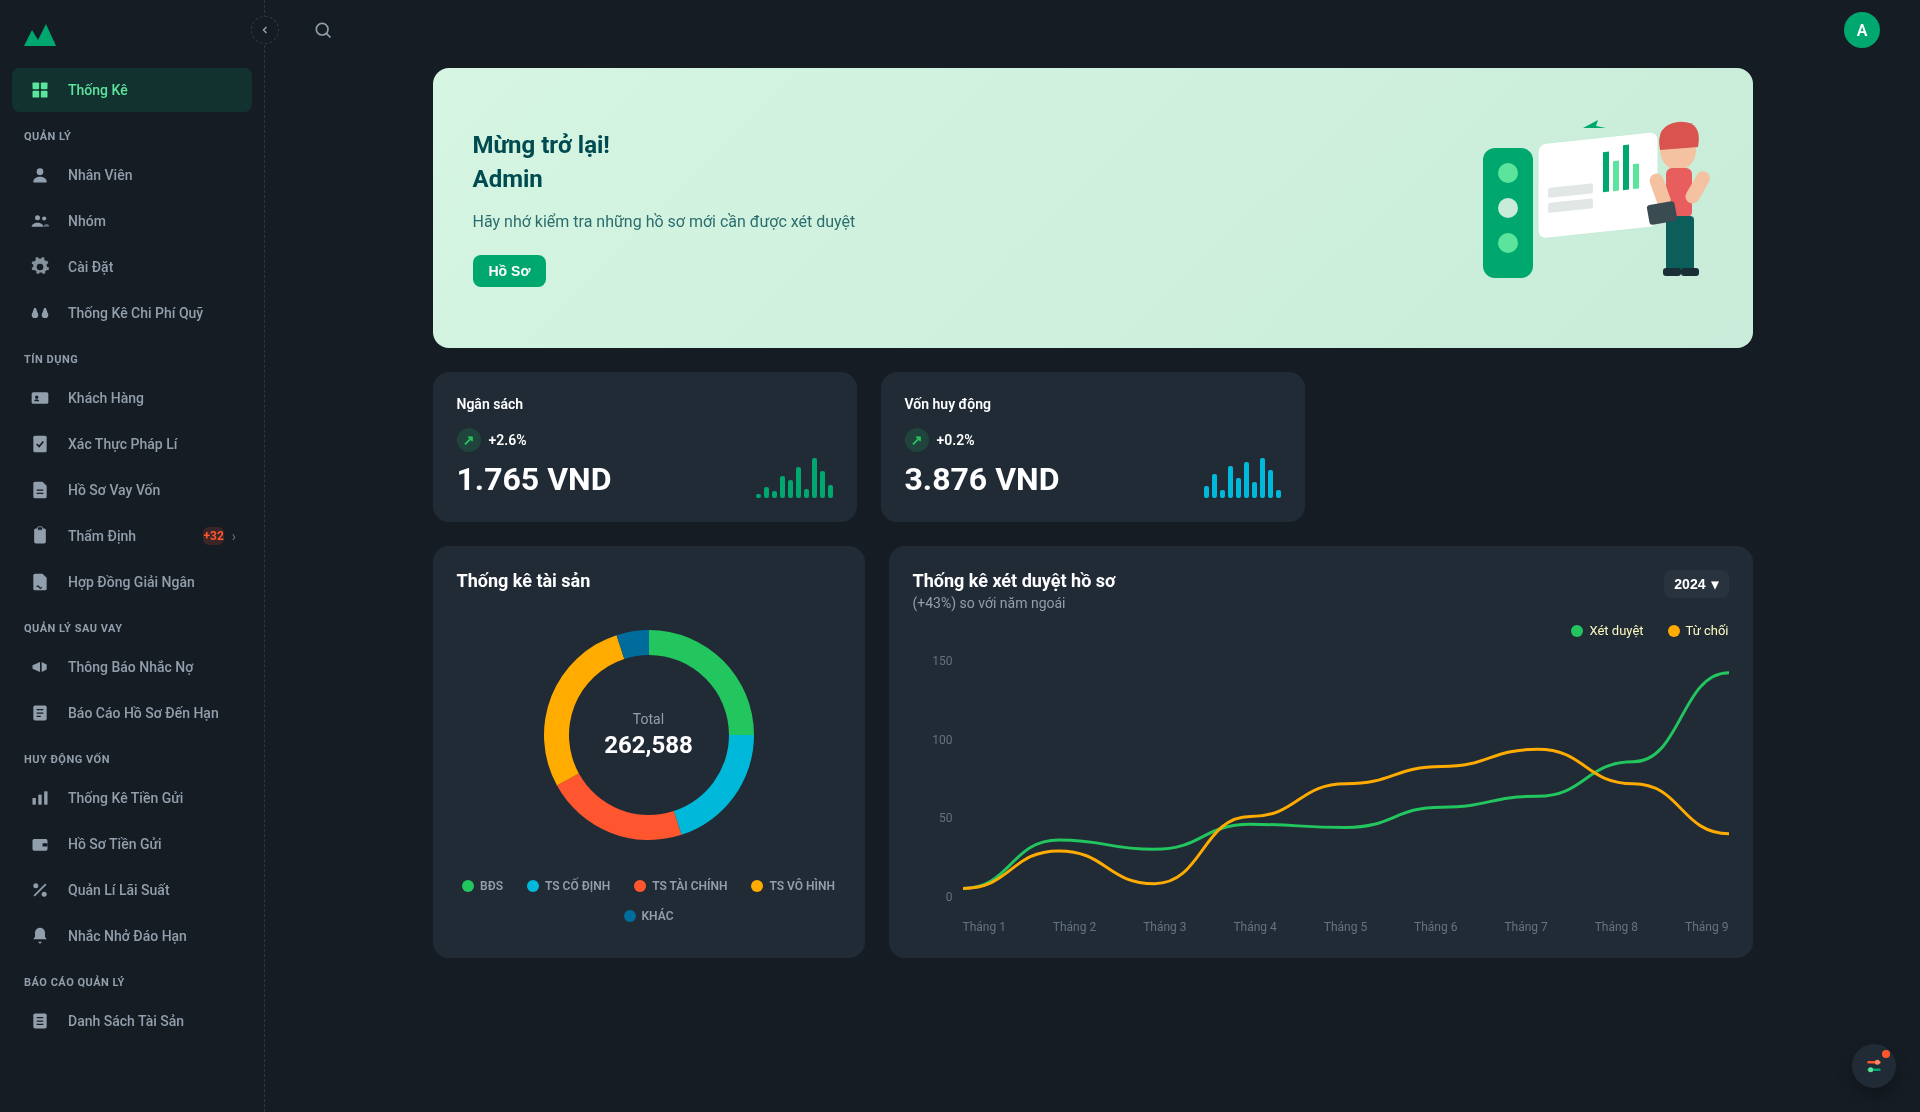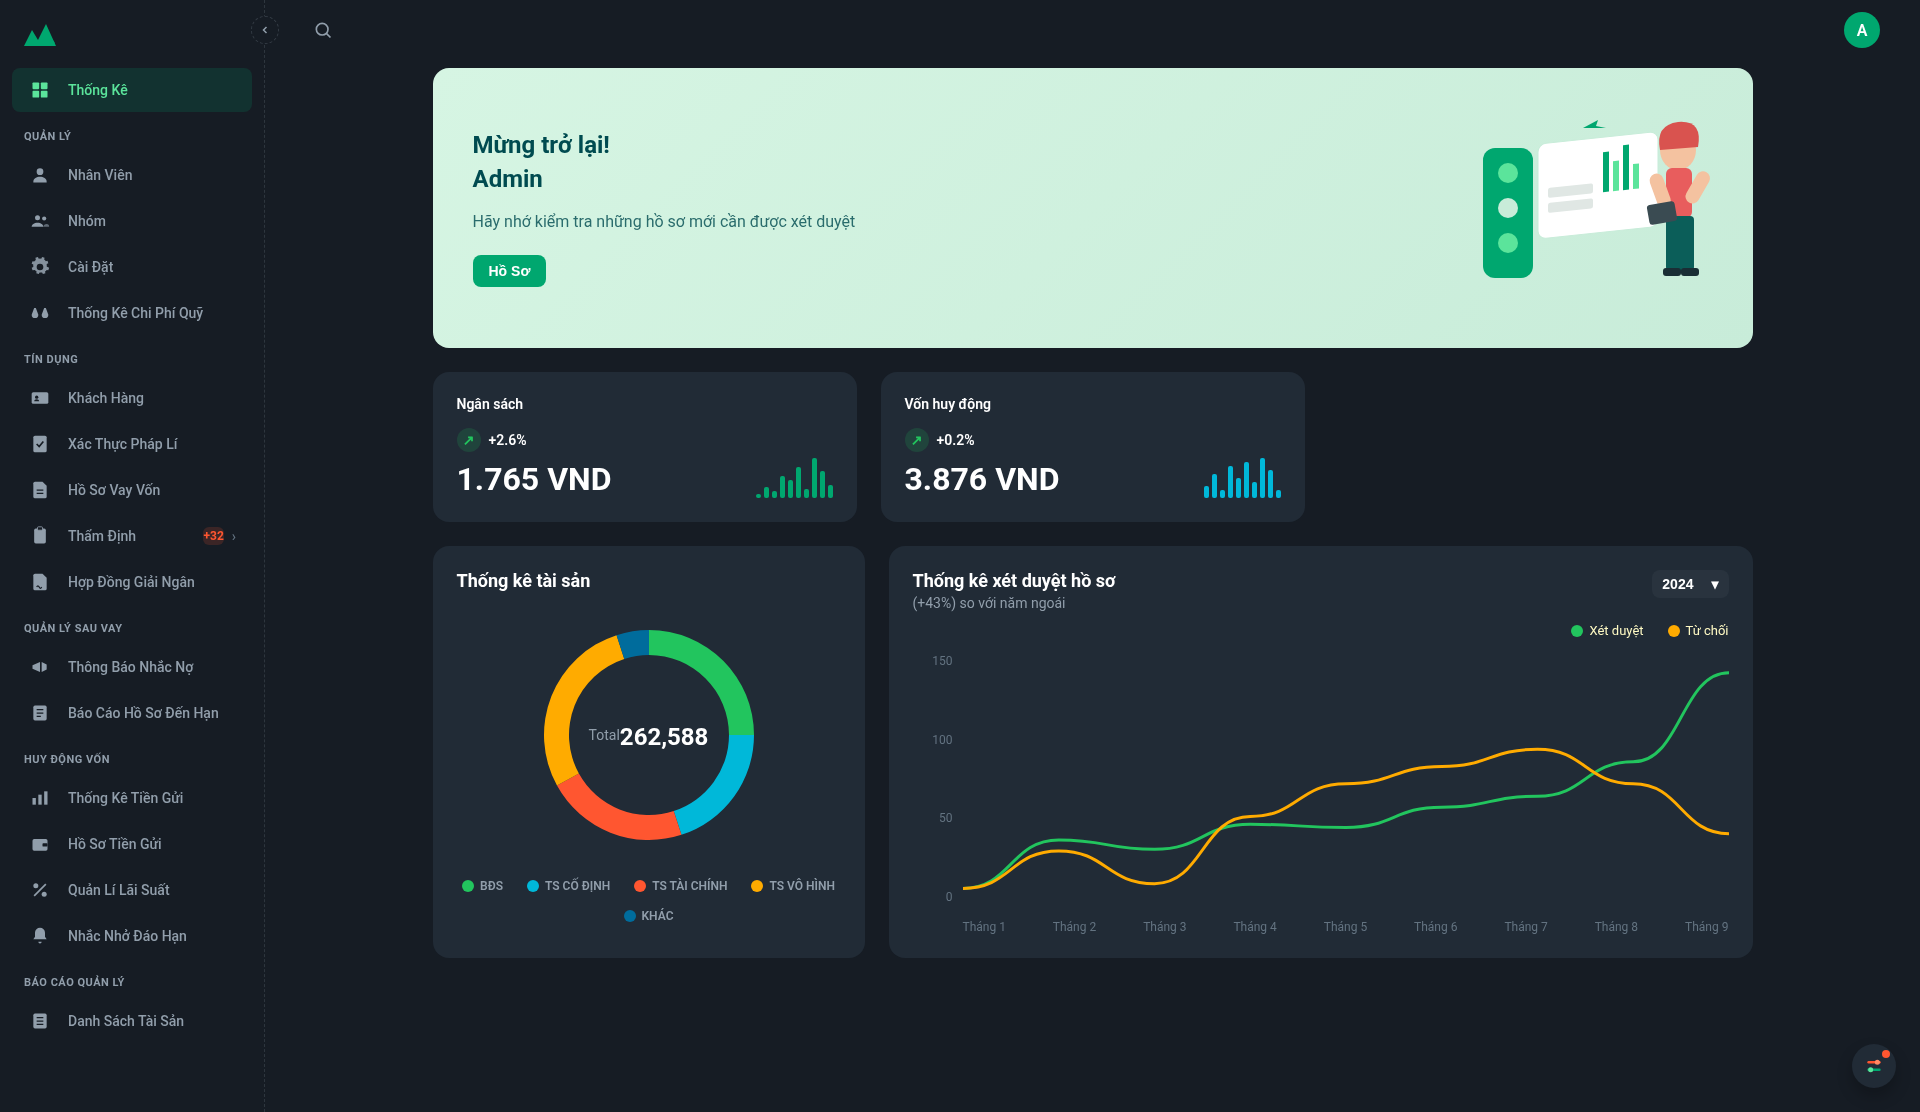--- a/index.html
+++ b/index.html
@@ -33,28 +33,28 @@
 .stat-change.down .circ { background: rgba(255,86,48,0.16); color: #FF5630; }
 .stat-value { font-size: 32px; font-weight: 700; margin-top: 8px; }
 .mini-chart { position: absolute; right: 24px; bottom: 24px; display: flex; align-items: flex-end; gap: 3px; height: 40px; }
 .mini-chart span { width: 5px; border-radius: 2px; }
 .charts-row { display: grid; grid-template-columns: 1fr 2fr; gap: 24px; margin-top: 24px; }
 .chart-card { background: #212B36; border-radius: 16px; padding: 24px; }
 .chart-title { font-size: 18px; font-weight: 700; }
 .chart-sub { font-size: 14px; color: #919EAB; margin-top: 4px; }
 .donut-wrap { display: flex; flex-direction: column; align-items: center; margin-top: 24px; }
 .donut { position: relative; width: 240px; height: 240px; }
-.donut-center { position: absolute; inset: 0; display: flex; flex-direction: row; align-items: center; justify-content: center; }
+.donut-center { position: absolute; inset: 0; display: flex; flex-direction: column; align-items: center; justify-content: center; }
 .donut-center .lbl { font-size: 14px; color: #919EAB; }
 .donut-center .val { font-size: 24px; font-weight: 700; margin-top: 4px; }
 .donut-legend { display: flex; flex-wrap: wrap; gap: 16px 24px; justify-content: center; margin-top: 24px; font-size: 12px; font-weight: 600; color: #919EAB; }
 .donut-legend .item { display: flex; align-items: center; gap: 6px; }
 .dot { width: 12px; height: 12px; border-radius: 50%; }
 .line-header { display: flex; justify-content: space-between; align-items: flex-start; }
-.year-select { background: rgba(145,158,171,0.08); color: #fff; border: none; padding: 6px 10px; border-radius: 8px; font-size: 14px; font-weight: 600; cursor: pointer; display: flex; align-items: center; gap: 18px; }
+.year-select { background: rgba(145,158,171,0.08); color: #fff; border: none; padding: 6px 10px; border-radius: 8px; font-size: 14px; font-weight: 600; cursor: pointer; display: flex; align-items: center; gap: 6px; }
 .line-legend { display: flex; gap: 24px; justify-content: flex-end; margin-top: 12px; font-size: 13px; color: #fef9c3; }
 .line-legend .item { display: flex; align-items: center; gap: 6px; }
 .line-chart { margin-top: 16px; position: relative; height: 280px; }
 .y-axis { position: absolute; left: 0; top: 0; bottom: 30px; width: 40px; display: flex; flex-direction: column; justify-content: space-between; font-size: 12px; color: #637381; text-align: right; }
 .plot { position: absolute; left: 50px; right: 0; top: 0; bottom: 30px; }
 .x-axis { position: absolute; left: 50px; right: 0; bottom: 0; display: flex; justify-content: space-between; font-size: 12px; color: #637381; }
 .fab { position: fixed; right: 24px; bottom: 24px; width: 44px; height: 44px; border-radius: 50%; background: #212B36; display: flex; align-items: center; justify-content: center; cursor: pointer; box-shadow: 0 8px 16px rgba(0,0,0,0.24); }
 .fab::after { content: ''; position: absolute; top: 6px; right: 6px; width: 8px; height: 8px; border-radius: 50%; background: #FF5630; }
 svg.icon-svg { width: 20px; height: 20px; fill: currentColor; }
 </style>

